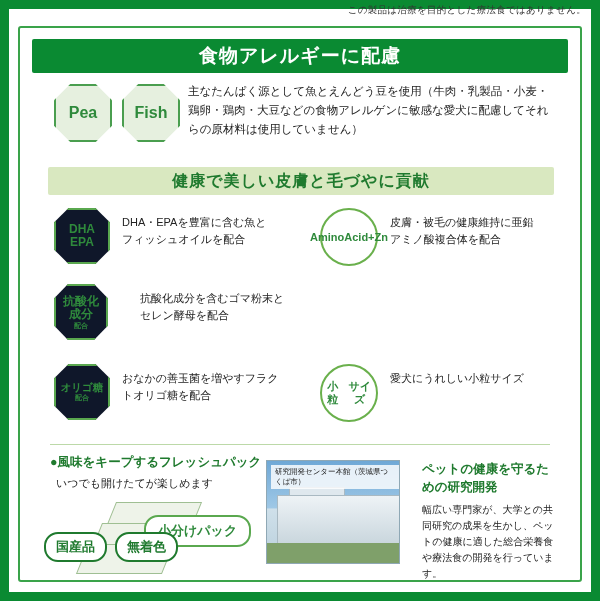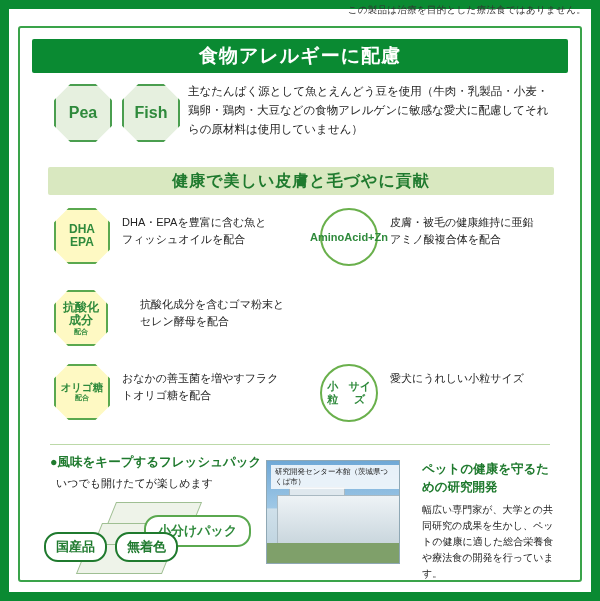--- a/index.html
+++ b/index.html
@@ -88,21 +88,21 @@
     font-size:16px;font-weight:bold;
     letter-spacing:1px;
     display:flex;align-items:center;justify-content:center;
   }
   .row{
     position:absolute;
     display:flex;align-items:flex-start;
   }
   .oct-sm{
     width:56px;height:56px;
-    background:#fef9c3;
+    background:#0f172a;
     border:2px solid #5aa84f;
     color:#2f8a3c;
     font-size:12px;font-weight:bold;
     line-height:1.12;
     text-align:center;
     display:flex;flex-direction:column;justify-content:center;
     clip-path:polygon(26% 0,74% 0,100% 26%,100% 74%,74% 100%,26% 100%,0 74%,0 26%);
     box-sizing:border-box;
   }
   .oct-sm .sub{font-size:7px;font-weight:bold;}
@@ -259,21 +259,21 @@
 
     <div class="row" style="left:300px;top:180px;width:240px;">
       <div class="circ">
         <span>Amino</span>
         <span>Acid</span>
         <span>+Zn</span>
       </div>
       <div class="desc" style="width:150px;">皮膚・被毛の健康維持に亜鉛アミノ酸複合体を配合</div>
     </div>
 
-    <div class="row" style="left:34px;top:262px;width:240px;gap:20px;">
+    <div class="row" style="left:34px;top:256px;width:240px;gap:20px;">
       <div class="oct-sm">
         <span>抗酸化</span>
         <span>成分</span>
         <span class="sub">配合</span>
       </div>
       <div class="desc" style="width:160px;">抗酸化成分を含むゴマ粉末とセレン酵母を配合</div>
     </div>
 
     <div class="row" style="left:34px;top:336px;width:240px;">
       <div class="oct-sm">

